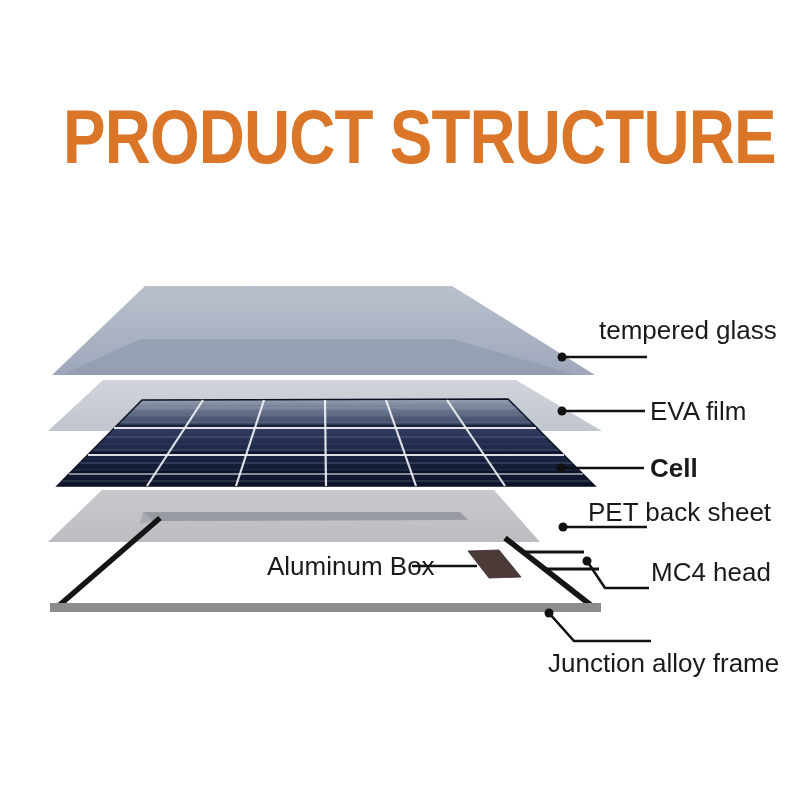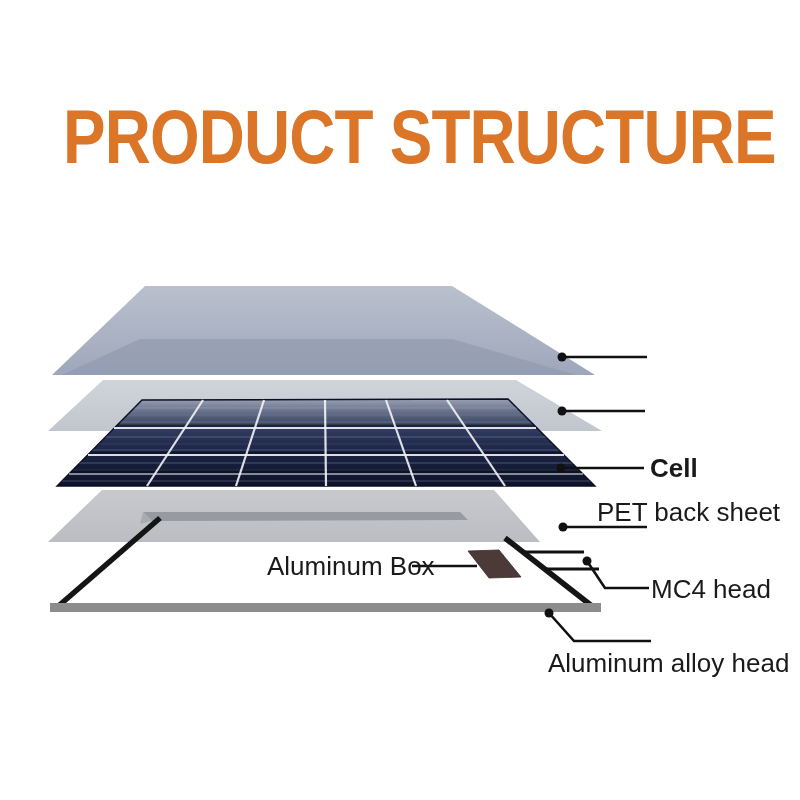--- a/index.html
+++ b/index.html
@@ -16,23 +16,23 @@
     transform:scaleX(0.84);transform-origin:left center;
   }
   svg.diagram{position:absolute;left:0;top:0;}
   .lbl{
     position:absolute;white-space:nowrap;
     font-size:26px;line-height:30px;color:var(--c-label,#1a1a1a);
   }
   .lbl-tempered{left:599px;top:315px;}
   .lbl-eva{left:650px;top:396px;}
   .lbl-cell{left:650px;top:453px;font-weight:bold;}
-  .lbl-pet{left:588px;top:497px;margin-left:9px;}
+  .lbl-pet{left:588px;top:497px;}
   .lbl-junction{left:267px;top:551px;}
-  .lbl-mc4{left:651px;top:574px;}
+  .lbl-mc4{left:651px;top:557px;}
   .lbl-frame{left:548px;top:648px;}
 </style>
 </head>
 <body>
 
 <div class="stage">
 
   <div class="title">PRODUCT STRUCTURE</div>
 
   <svg class="diagram" width="800" height="800" viewBox="0 0 800 800">
@@ -119,19 +119,21 @@
     <g fill="#111">
       <circle cx="562" cy="357" r="4.5"></circle>
       <circle cx="562" cy="411" r="4.5"></circle>
       <circle cx="561" cy="468" r="4.5"></circle>
       <circle cx="563" cy="527" r="4.5"></circle>
       <circle cx="587" cy="561" r="4.5"></circle>
       <circle cx="549" cy="613" r="4.5"></circle>
     </g>
   </svg>
 
+  <div class="lbl lbl-tempered">tempered glass</div>
+  <div class="lbl lbl-eva">EVA film</div>
   <div class="lbl lbl-cell">Cell</div>
   <div class="lbl lbl-pet">PET back sheet</div>
   <div class="lbl lbl-junction">Aluminum Box</div>
   <div class="lbl lbl-mc4">MC4 head</div>
-  <div class="lbl lbl-frame">Aluminum alloy head</div>
+  <div class="lbl lbl-frame">Junction alloy frame</div>
 
 </div>
 
 </body></html>

